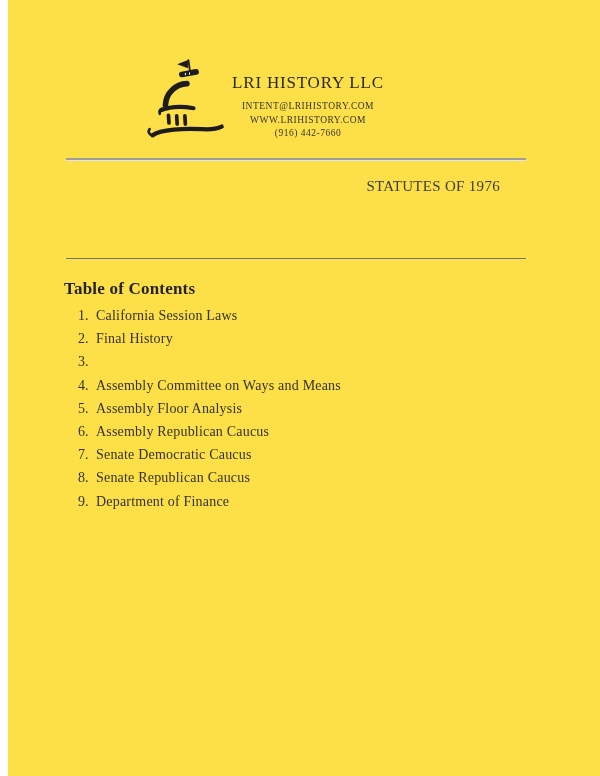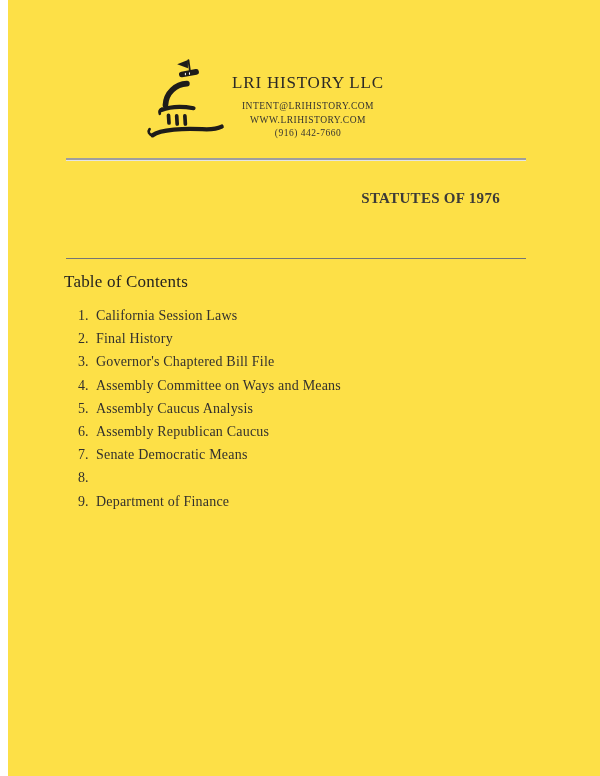--- a/index.html
+++ b/index.html
@@ -64,38 +64,38 @@
     top: 258px;
     width: 460px;
     height: 1px;
     background: #757575;
   }
 
   
   .bill-header {
     position: absolute;
     left: 58px;
-    top: 188px;
+    top: 176px;
     width: 434px;
     text-align: right;
-    font-weight: bold;
+    font-weight: normal;
     font-size: 15px;
     line-height: 21px;
     color: #3d3b38;
     letter-spacing: 0.3px;
   }
   .bill-header div { white-space: pre; }
 
   
   .toc-title {
     position: absolute;
     left: 56px;
-    top: 272px;
+    top: 279px;
     font-size: 17px;
-    font-weight: normal;
+    font-weight: bold;
     color: #252320;
     letter-spacing: 0.2px;
   }
   .toc-list {
     position: absolute;
     left: 70px;
     top: 304px;
     font-size: 14px;
     color: #33312e;
   }
@@ -162,40 +162,40 @@
     <div class="toc-row">
       <span class="toc-num">1.</span>
       <span class="toc-label">California Session Laws</span>
     </div>
     <div class="toc-row">
       <span class="toc-num">2.</span>
       <span class="toc-label">Final History</span>
     </div>
     <div class="toc-row">
       <span class="toc-num">3.</span>
-      <span class="toc-label">Governor's Chaptered Bill File</span>
     </div>
     <div class="toc-row">
       <span class="toc-num">4.</span>
       <span class="toc-label">Assembly Committee on Ways and Means</span>
     </div>
     <div class="toc-row">
       <span class="toc-num">5.</span>
-      <span class="toc-label">Assembly Caucus Analysis</span>
+      <span class="toc-label">Assembly Floor Analysis</span>
     </div>
     <div class="toc-row">
       <span class="toc-num">6.</span>
       <span class="toc-label">Assembly Republican Caucus</span>
     </div>
     <div class="toc-row">
       <span class="toc-num">7.</span>
-      <span class="toc-label">Senate Democratic Means</span>
+      <span class="toc-label">Senate Democratic Caucus</span>
     </div>
     <div class="toc-row">
       <span class="toc-num">8.</span>
+      <span class="toc-label">Senate Republican Caucus</span>
     </div>
     <div class="toc-row">
       <span class="toc-num">9.</span>
       <span class="toc-label">Department of Finance</span>
     </div>
   </div>
 
 </div>
 
 </body></html>

